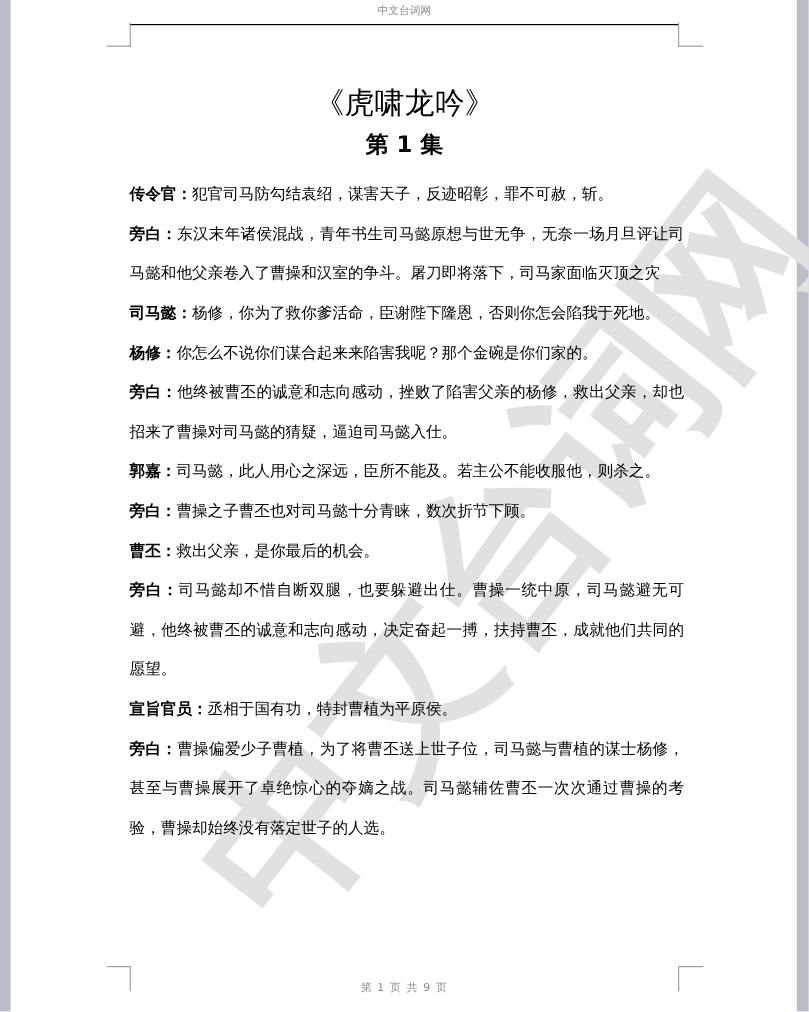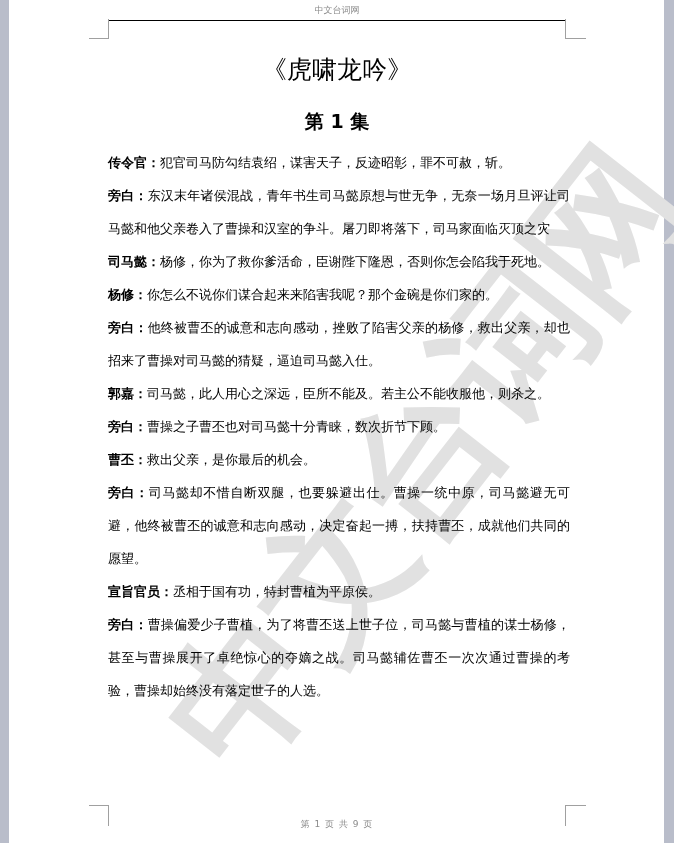--- a/index.html
+++ b/index.html
@@ -26,21 +26,21 @@
     .c-br { left: 565px; top: 805px; width: 20px; height: 20px; border-left-width: 1px; border-top-width: 1px; }
 
     .watermark {
       position: absolute; left: 60px; top: 390px; width: 720px;
       transform: rotate(-52deg); transform-origin: center center;
       font-size: 150px; font-weight: bold; color: #e1e1e1; white-space: nowrap;
       letter-spacing: -4px; line-height: 1; z-index: 0; pointer-events: none;
     }
 
     .title {
-      position: absolute; top: 54px; left: 0; width: 674px; text-align: center;
+      position: absolute; top: 70px; left: 0; width: 674px; text-align: center;
       font-family: "DejaVu Serif", "Liberation Serif", serif;
       font-size: 25px; line-height: 32px; z-index: 1;
     }
     .episode {
       position: absolute; top: 112px; left: 0; width: 674px; text-align: center;
       font-size: 19px; font-weight: bold; line-height: 18px; z-index: 1;
     }
     .body-text {
       position: absolute; top: 146px; left: 108px; width: 462px; z-index: 1;
       font-size: 13px; line-height: 33px;

